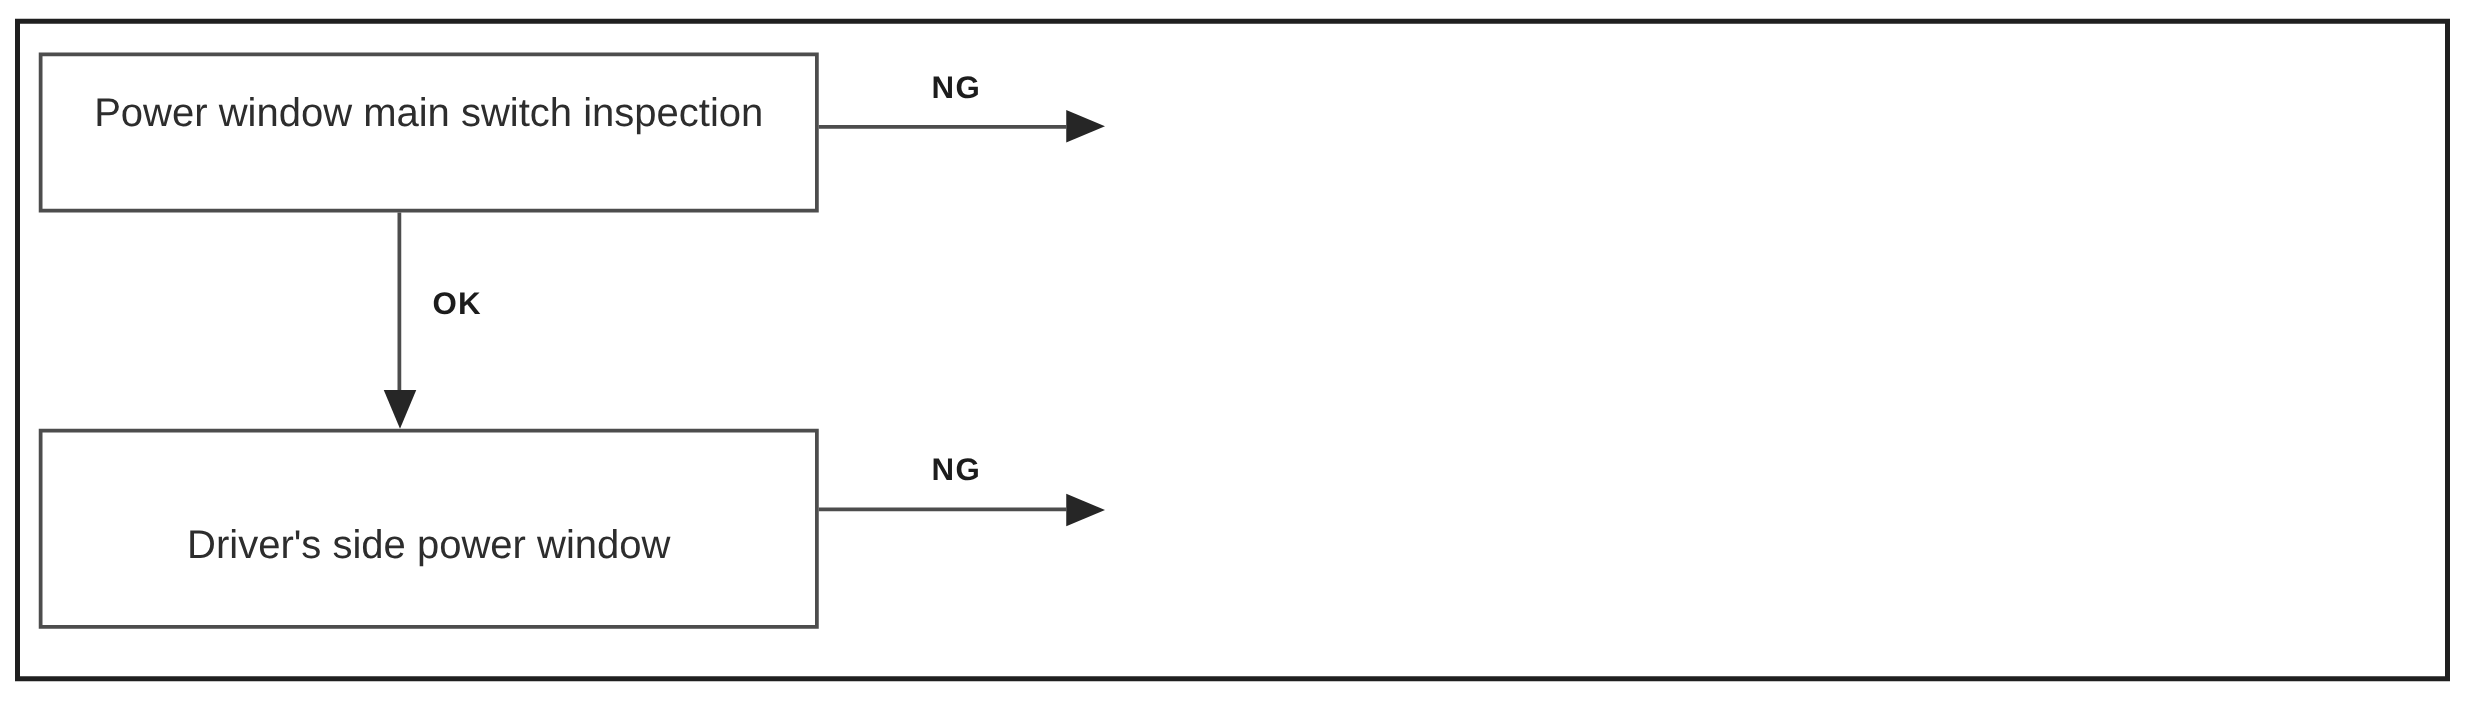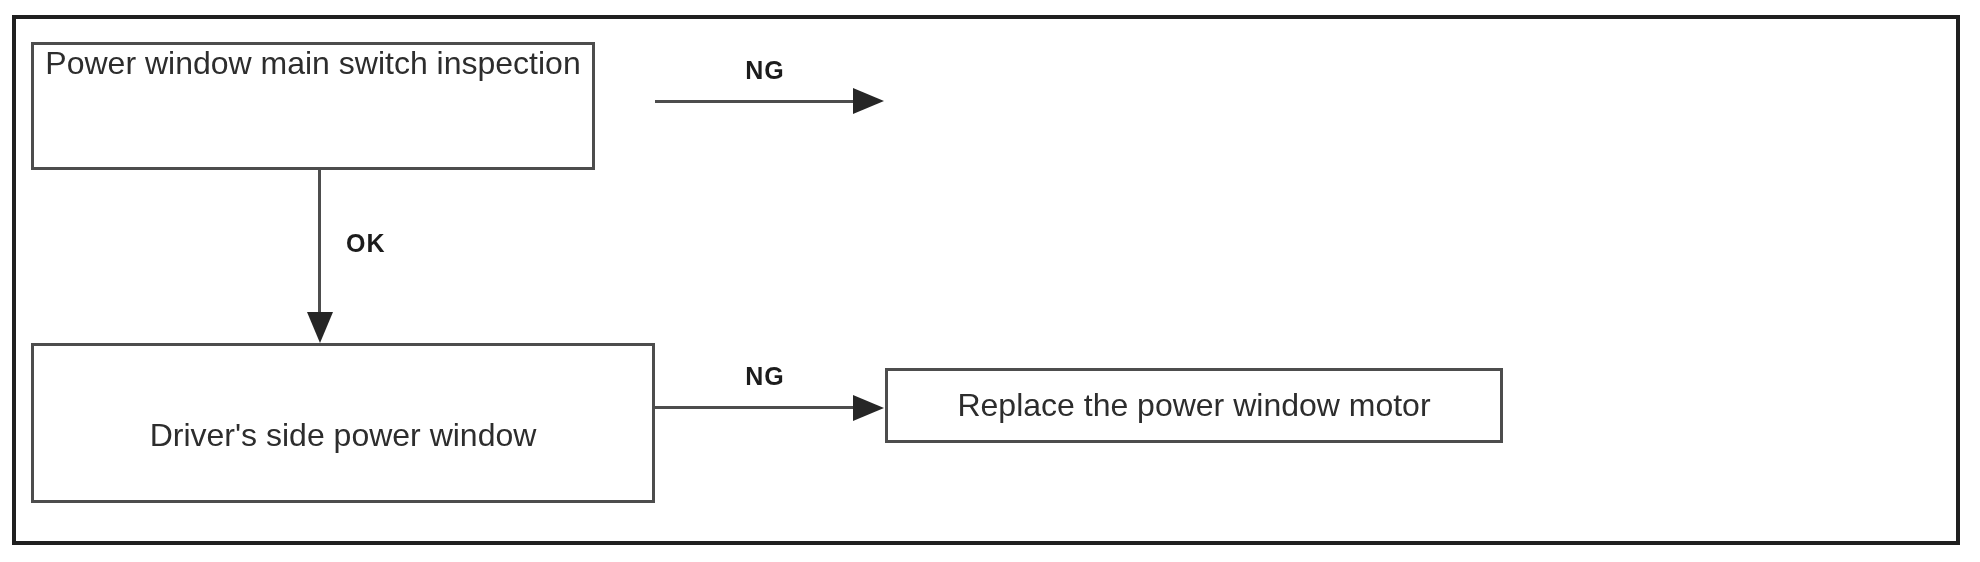--- a/index.html
+++ b/index.html
@@ -33,23 +33,24 @@
     background: #ffffff;
     color: #2d2d2d;
     font-size: 32px;
     display: flex;
     justify-content: center;
     text-align: center;
   }
   .node-inspect-1 {
     left: 31px;
     top: 42px;
-    width: 564px;
+    width: 624px;
     height: 128px;
     align-items: flex-start;
+    padding-top: 27px;
   }
   .node-replace-1 {
     left: 885px;
     top: 58px;
     width: 618px;
     height: 79px;
     align-items: center;
   }
   .node-inspect-2 {
     left: 31px;
@@ -128,17 +129,14 @@
   <div class="arrow-down" style="left: 307px; top: 312px;"></div>
 
   <div class="node node-inspect-2">
     <span>Driver's side power window</span>
   </div>
 
   <div class="edge-label edge-label-center" style="top: 362px;">NG</div>
   <div class="hline" style="left: 655px; top: 406px; width: 198px;"></div>
   <div class="arrow-right" style="left: 853px; top: 395px;"></div>
 
-  <div class="node node-replace-2">
-    <span>Replace the power window motor</span>
-  </div>
 
 </div>
 
 </body></html>

